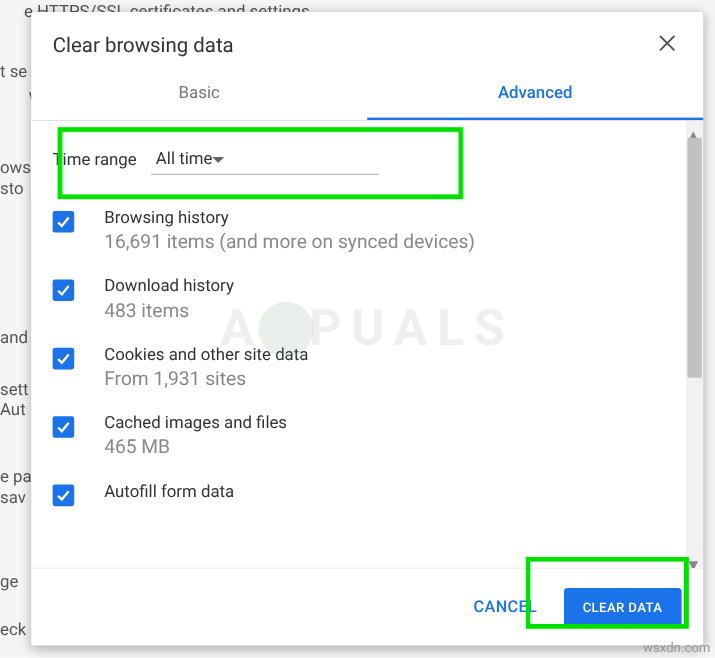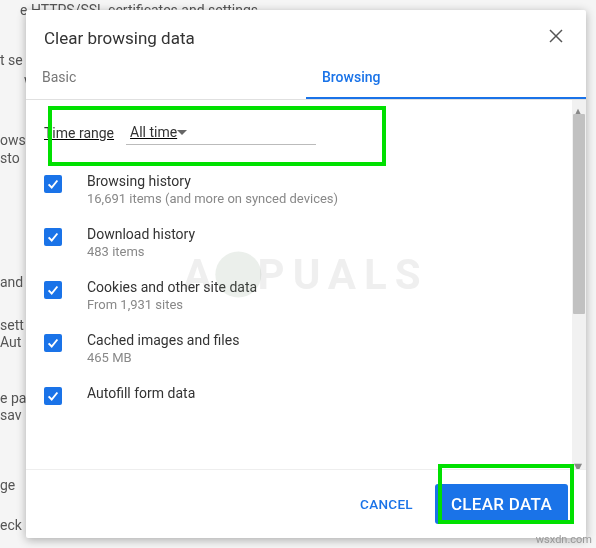--- a/index.html
+++ b/index.html
@@ -53,21 +53,22 @@
       cursor: pointer;
       padding: 4px;
     }
     .close-btn svg { width: 16px; height: 16px; }
     .tabs {
       display: flex;
       border-bottom: 1px solid #e0e0e0;
     }
     .tab {
       flex: 1;
-      padding: 12px 16px;
+      text-align: center;
+      padding: 12px 4px;
       font-size: 14px;
       cursor: pointer;
       color: #777;
     }
     .tab.active {
       color: #1a73e8;
       font-weight: 500;
       border-bottom: 2px solid #1a73e8;
     }
     .content {
@@ -75,21 +76,20 @@
       overflow-y: auto;
       padding: 0 8px 0 0;
       position: relative;
     }
     .time-range-row {
       padding: 20px 18px 18px 18px;
       display: flex;
       align-items: center;
       gap: 12px;
       background: #fff;
-      text-decoration: underline;
     }
     .time-range-label {
       font-size: 14px;
       color: #333;
     }
     .time-range-select {
       flex: 0 0 190px;
       display: flex;
       align-items: center;
       padding: 4px 6px 4px 4px;
@@ -129,21 +129,21 @@
     .item-text {
       display: flex;
       flex-direction: column;
       gap: 2px;
     }
     .item-title {
       font-size: 14px;
       color: #333;
     }
     .item-sub {
-      font-size: 13px;
+      font-size: 16px;
       color: #888;
     }
     .footer {
       display: flex;
       justify-content: flex-end;
       align-items: center;
       gap: 8px;
       padding: 14px 18px;
       border-top: 1px solid #eee;
     }
@@ -155,21 +155,21 @@
       font-weight: 500;
       letter-spacing: 0.3px;
       padding: 10px 14px;
       cursor: pointer;
       border-radius: 3px;
     }
     .btn-primary {
       background: #1a73e8;
       color: #fff;
       border: none;
-      font-size: 17px;
+      font-size: 11px;
       font-weight: 500;
       letter-spacing: 0.3px;
       padding: 10px 16px;
       cursor: pointer;
       border-radius: 3px;
     }
     .highlight-box {
       position: absolute;
       border: 4px solid #00e000;
       pointer-events: none;
@@ -255,21 +255,21 @@
     <button class="close-btn">
       <svg viewBox="0 0 16 16">
         <line x1="2" y1="2" x2="14" y2="14" stroke="#555" stroke-width="1.5"></line>
         <line x1="14" y1="2" x2="2" y2="14" stroke="#555" stroke-width="1.5"></line>
       </svg>
     </button>
   </div>
 
   <div class="tabs">
     <div class="tab">Basic</div>
-    <div class="tab active">Browsing</div>
+    <div class="tab active">Advanced</div>
   </div>
 
   <div class="content">
 
     <div class="scrollbar-track">
       <div class="scrollbar-arrow" style="top:2px;">▴</div>
       <div class="scrollbar-thumb" style="top:14px;"></div>
       <div class="scrollbar-arrow" style="bottom:2px;">▾</div>
     </div>
 

